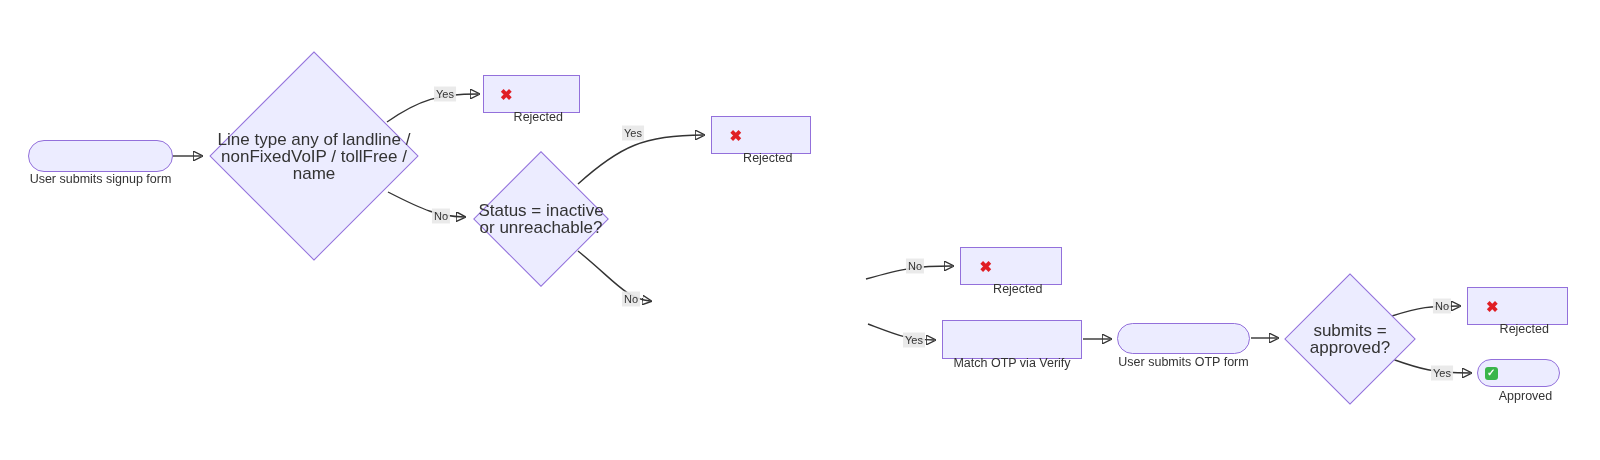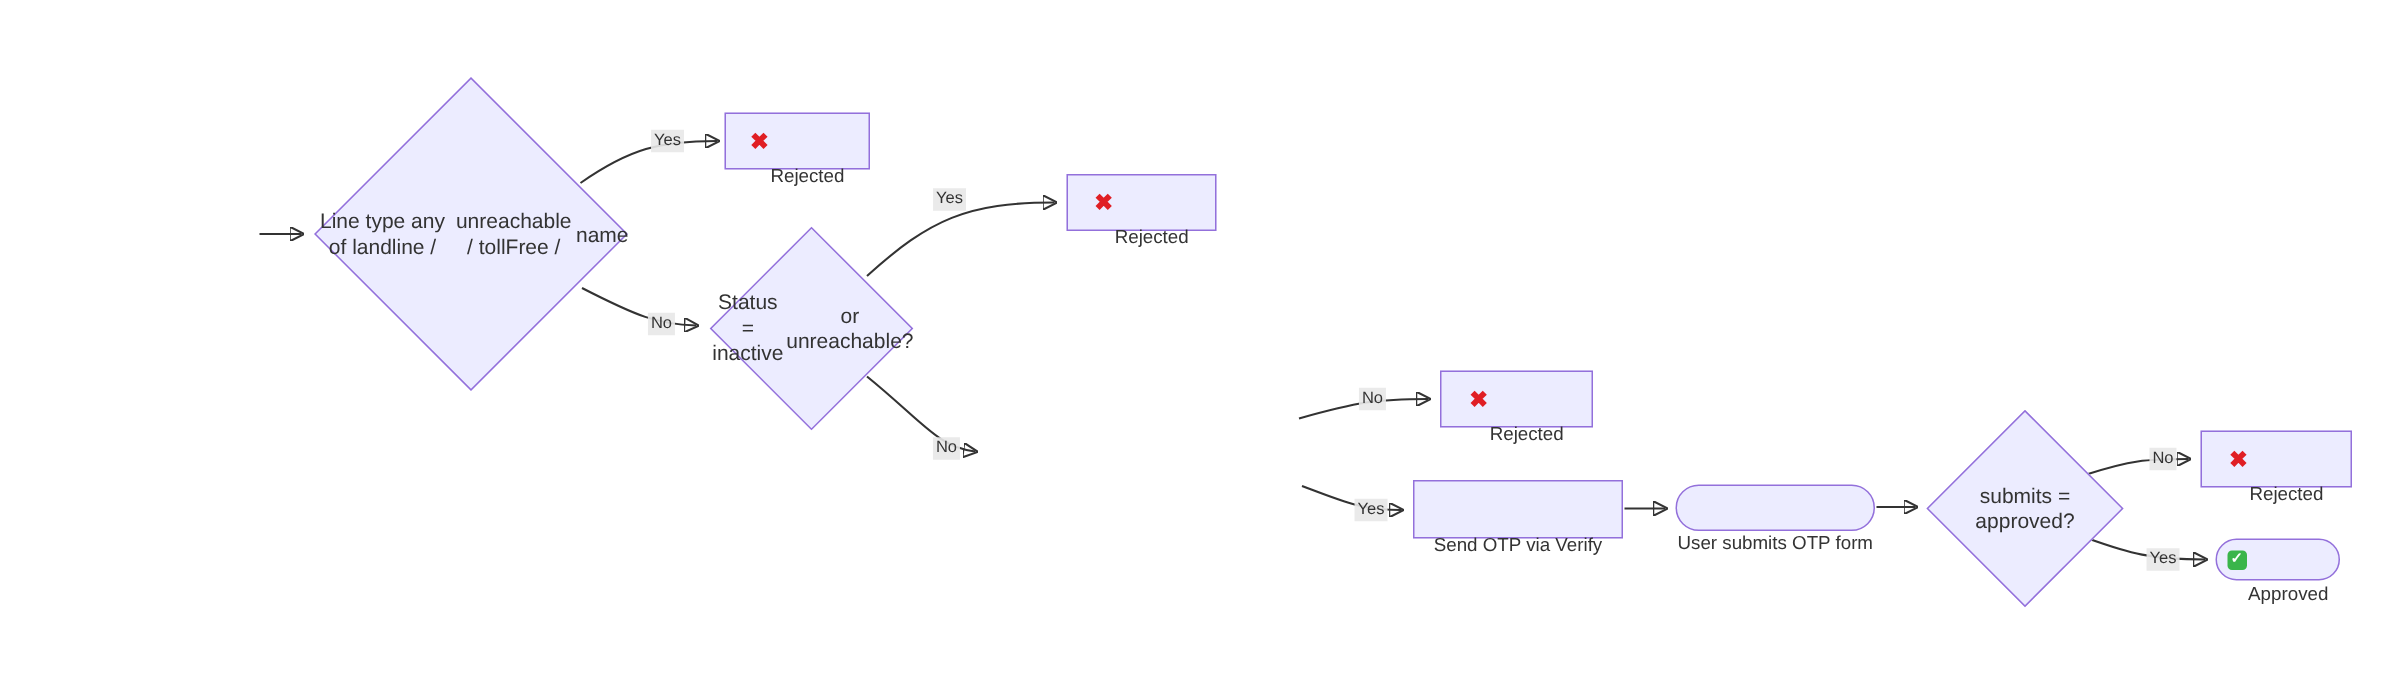--- a/index.html
+++ b/index.html
@@ -14,22 +14,22 @@
     display:flex;align-items:center;justify-content:center;font-size:12.5px;line-height:1.2;
     white-space:nowrap;color:#333333;
   }
   .stadium{border-radius:16px;}
   .diamond{position:absolute;}
   .diamond-shape{
     position:absolute;left:50%;top:50%;transform:translate(-50%,-50%) rotate(45deg);
     background:#ECECFF;border:1px solid #9370DB;box-sizing:border-box;
   }
   .diamond-text{
-    position:absolute;left:0;top:0;right:0;bottom:0;display:flex;
-    align-items:center;text-align:center;font-size:14px;line-height:17px;
+    position:absolute;left:0;top:0;right:0;bottom:0;display:flex;flex-direction:column;
+    align-items:center;justify-content:center;text-align:center;font-size:17px;line-height:17px;
   }
   .edge-label{
     position:absolute;transform:translate(-50%,-50%);background:rgba(232,232,232,0.9);
     padding:0 2px;font-size:11px;color:#333333;line-height:15px;
   }
   .x-icon{color:#E01E24;font-weight:bold;font-size:15px;margin-right:1px;line-height:1;}
   .check-icon{
     display:inline-flex;align-items:center;justify-content:center;width:13px;height:13px;
     background:#3AB54A;color:#ffffff;border-radius:3px;font-size:10px;font-weight:bold;
     margin-right:1px;line-height:1;
@@ -53,26 +53,29 @@
     <path d="M578,184 C620,146 645,135 703,135" marker-end="url(#arrow)"></path>
     <path d="M578,251 C615,281 625,298 650,301" marker-end="url(#arrow)"></path>
     <path d="M866,279 C905,268 918,266 952,266" marker-end="url(#arrow)"></path>
     <path d="M868,324 C897,335 908,340 934,340" marker-end="url(#arrow)"></path>
     <path d="M1083,339 H1110" marker-end="url(#arrow)"></path>
     <path d="M1251,338 H1277" marker-end="url(#arrow)"></path>
     <path d="M1392,316 C1420,307 1430,306 1459,306" marker-end="url(#arrow)"></path>
     <path d="M1392,359 C1420,369 1434,373 1470,373" marker-end="url(#arrow)"></path>
   </svg>
 
+  <div class="node stadium" style="left:28px;top:140px;width:145px;height:32px;">
+    <span class="nlabel">User submits signup form</span>
+  </div>
 
   <div class="diamond" style="left:209px;top:51px;width:210px;height:210px;">
     <div class="diamond-shape" style="width:148px;height:148px;"></div>
     <div class="diamond-text">
       <div>Line type any of landline /</div>
-      <div>unreachable / tollFree /</div>
+      <div>nonFixedVoIP / tollFree /</div>
       <div>name</div>
     </div>
   </div>
 
   <div class="node" style="left:483px;top:75px;width:97px;height:38px;">
     <span class="x-icon">✖</span>
     <span class="nlabel">Rejected</span>
   </div>
 
   <div class="diamond" style="left:473px;top:150px;width:136px;height:137px;">
@@ -88,21 +91,21 @@
     <span class="nlabel">Rejected</span>
   </div>
 
 
   <div class="node" style="left:960px;top:247px;width:102px;height:38px;">
     <span class="x-icon">✖</span>
     <span class="nlabel">Rejected</span>
   </div>
 
   <div class="node" style="left:942px;top:320px;width:140px;height:39px;">
-    <span class="nlabel">Send OTP via Verify</span>
+    <span class="nlabel">Match OTP via Verify</span>
   </div>
 
   <div class="node stadium" style="left:1117px;top:323px;width:133px;height:31px;">
     <span class="nlabel">User submits OTP form</span>
   </div>
 
   <div class="diamond" style="left:1285px;top:272px;width:130px;height:133px;">
     <div class="diamond-shape" style="width:93px;height:93px;"></div>
     <div class="diamond-text">
       <div>submits = approved?</div>

